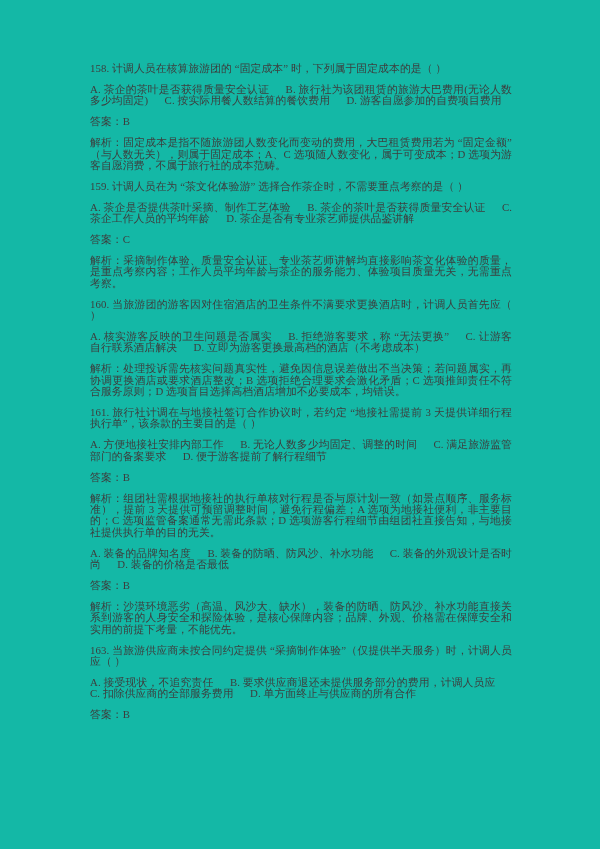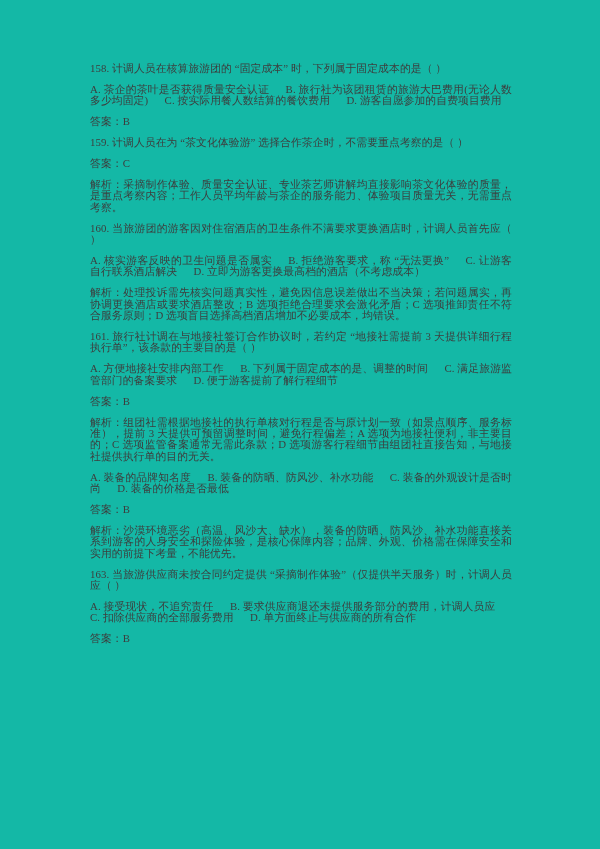--- a/index.html
+++ b/index.html
@@ -37,34 +37,36 @@
 </style>
 </head>
 <body>
 
 <div class="page">
   <div class="content" id="questions-list">
       <section class="q-block">
         <p class="para"><span>158.</span> <span>计调人员在核算旅游团的 “固定成本” 时，下列属于固定成本的是（  ）</span></p>
         <p class="para"><span>A.  茶企的茶叶是否获得质量安全认证</span>  <span>B.  旅行社为该团租赁的旅游大巴费用(无论人数多少均固定)</span>  <span>C.  按实际用餐人数结算的餐饮费用</span>  <span>D.  游客自愿参加的自费项目费用</span></p>
         <p class="para"><span>答案：</span><span>B</span></p>
+        <p class="para"><span>解析：</span><span>固定成本是指不随旅游团人数变化而变动的费用，大巴租赁费用若为 “固定金额”（与人数无关），则属于固定成本；A、C 选项随人数变化，属于可变成本；D 选项为游客自愿消费，不属于旅行社的成本范畴。</span></p>
       </section>
       <section class="q-block">
         <p class="para"><span>159.</span> <span>计调人员在为 “茶文化体验游” 选择合作茶企时，不需要重点考察的是（  ）</span></p>
+        <p class="para"><span>A.  茶企是否提供茶叶采摘、制作工艺体验</span>  <span>B.  茶企的茶叶是否获得质量安全认证</span>  <span>C.  茶企工作人员的平均年龄</span>  <span>D.  茶企是否有专业茶艺师提供品鉴讲解</span></p>
         <p class="para"><span>答案：</span><span>C</span></p>
         <p class="para"><span>解析：</span><span>采摘制作体验、质量安全认证、专业茶艺师讲解均直接影响茶文化体验的质量，是重点考察内容；工作人员平均年龄与茶企的服务能力、体验项目质量无关，无需重点考察。</span></p>
       </section>
       <section class="q-block">
         <p class="para"><span>160.</span> <span>当旅游团的游客因对住宿酒店的卫生条件不满要求更换酒店时，计调人员首先应（  ）</span></p>
         <p class="para"><span>A.  核实游客反映的卫生问题是否属实</span>  <span>B.  拒绝游客要求，称 “无法更换”</span>  <span>C.  让游客自行联系酒店解决</span>  <span>D.  立即为游客更换最高档的酒店（不考虑成本）</span></p>
         <p class="para"><span>解析：</span><span>处理投诉需先核实问题真实性，避免因信息误差做出不当决策；若问题属实，再协调更换酒店或要求酒店整改；B 选项拒绝合理要求会激化矛盾；C 选项推卸责任不符合服务原则；D 选项盲目选择高档酒店增加不必要成本，均错误。</span></p>
       </section>
       <section class="q-block">
         <p class="para"><span>161.</span> <span>旅行社计调在与地接社签订合作协议时，若约定 “地接社需提前 3 天提供详细行程执行单”，该条款的主要目的是（  ）</span></p>
-        <p class="para"><span>A.  方便地接社安排内部工作</span>  <span>B.  下列属于固定成本的是、调整的时间</span>  <span>C.  满足旅游监管部门的备案要求</span>  <span>D.  便于游客提前了解行程细节</span></p>
+        <p class="para"><span>A.  方便地接社安排内部工作</span>  <span>B.  无论人数多少均固定、调整的时间</span>  <span>C.  满足旅游监管部门的备案要求</span>  <span>D.  便于游客提前了解行程细节</span></p>
         <p class="para"><span>答案：</span><span>B</span></p>
         <p class="para"><span>解析：</span><span>组团社需根据地接社的执行单核对行程是否与原计划一致（如景点顺序、服务标准），提前 3 天提供可预留调整时间，避免行程偏差；A 选项为地接社便利，非主要目的；C 选项监管备案通常无需此条款；D 选项游客行程细节由组团社直接告知，与地接社提供执行单的目的无关。</span></p>
       </section>
       <section class="q-block">
         <p class="para"><span>A.  装备的品牌知名度</span>  <span>B.  装备的防晒、防风沙、补水功能</span>  <span>C.  装备的外观设计是否时尚</span>  <span>D.  装备的价格是否最低</span></p>
         <p class="para"><span>答案：</span><span>B</span></p>
         <p class="para"><span>解析：</span><span>沙漠环境恶劣（高温、风沙大、缺水），装备的防晒、防风沙、补水功能直接关系到游客的人身安全和探险体验，是核心保障内容；品牌、外观、价格需在保障安全和实用的前提下考量，不能优先。</span></p>
       </section>
       <section class="q-block">
         <p class="para"><span>163.</span> <span>当旅游供应商未按合同约定提供 “采摘制作体验”（仅提供半天服务）时，计调人员应（  ）</span></p>

